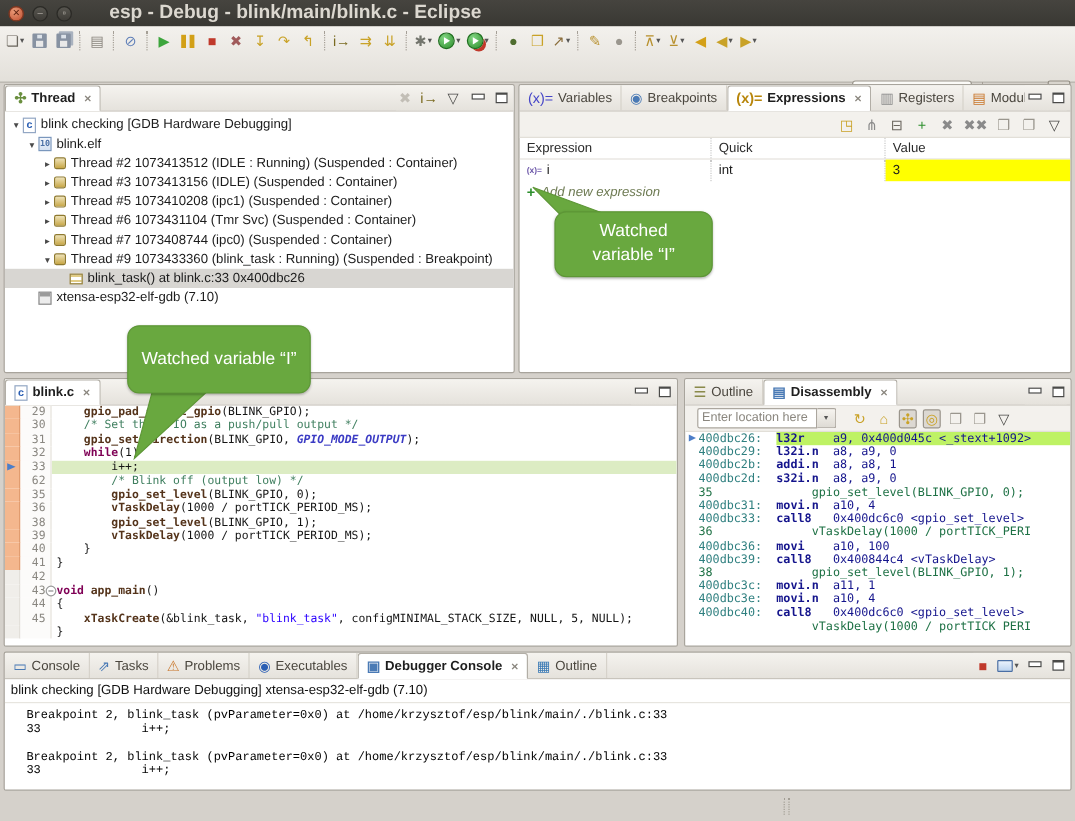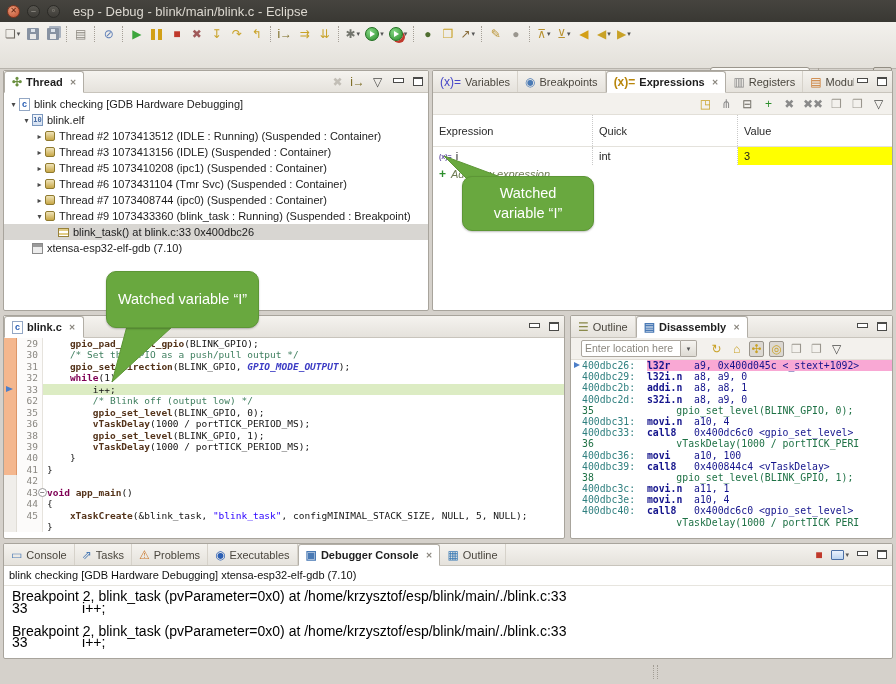--- a/index.html
+++ b/index.html
@@ -5,21 +5,21 @@
   *{margin:0;padding:0;box-sizing:border-box}
   html,body{width:896px;height:684px;overflow:hidden}
   body{font-family:"Liberation Sans",sans-serif;background:#d5d1cb;position:relative;font-size:11px;color:#1c1c1c}
   .window{position:absolute;inset:0}
   
   .titlebar{position:absolute;left:0;top:0;width:896px;height:22px;background:linear-gradient(#46443f,#393833);display:flex;align-items:center;padding-left:7px;gap:7px}
   .winbtn{width:13px;height:13px;border-radius:50%;flex:none;display:inline-flex;align-items:center;justify-content:center;font-size:8px;line-height:8px}
   .winbtn.close{background:radial-gradient(circle at 35% 30%,#ea9a77,#bf4f31);border:1px solid #7e структур?}
   .winbtn.close{border:1px solid #82361f;color:#5a1f0e}
   .winbtn.minmax{background:linear-gradient(#585650,#3e3c37);border:1px solid #2b2a26;color:#b6b2aa}
-  .title{color:#dcd8d0;font-size:13px;font-weight:normal;margin-left:6px;white-space:nowrap}
+  .title{color:#dcd8d0;font-size:16px;font-weight:bold;margin-left:24px;white-space:nowrap}
   
   .toolbar{position:absolute;left:0;top:22px;width:896px;height:47px;background:linear-gradient(#f3f1ed,#e3e0da);border-bottom:1px solid #b7b3ac}
   .tbrow{display:flex;align-items:center;height:24px;padding:1px 3px;gap:1px}
   .tbi{height:20px;min-width:19px;display:inline-flex;align-items:center;justify-content:center;padding:0 2px;border-radius:2px}
   .gl{display:inline-block;font-size:12px;line-height:14px}
   .dd{font-size:7px;color:#555;margin-left:1px}
   .tsep{width:0;height:16px;border-left:1px dotted #a59f96;margin:0 3px}
   .quick-access{position:absolute;top:45px;right:86px;height:19px;padding:2px 13px;background:#fbfaf7;border:1px solid #9b968d;border-radius:3px;color:#5d594f;font-size:12px;line-height:13px}
   .persp{position:absolute;top:45px;right:4px;display:flex;align-items:center;gap:4px}
   .persp .tbi.pressed{border:1px solid #938e84;background:#d9d5ce}
@@ -52,21 +52,21 @@
   .k-frame{width:11px;height:9px;border:1px solid #98823a;background:repeating-linear-gradient(180deg,#e2cd86 0 2px,#fff 2px 4px)}
   .k-gdb{width:11px;height:11px;border:1px solid #8a8a8a;background:#ececec;box-shadow:inset 0 3px 0 #9a9a9a}
   
   .tree{padding-top:3px;font-size:11px}
   .trow{height:16px;display:flex;align-items:center;white-space:nowrap;overflow:hidden;padding-right:4px}
   .trow.selected{background:#d8d6d2}
   .expander{width:11px;font-size:8px;color:#4a4a4a;text-align:center;flex:none}
   .ticon{margin-right:4px;flex:none}
   
   .vtoolbar{height:22px;display:flex;justify-content:flex-end;align-items:center;gap:6px;padding-right:6px;background:#f3f1ed;border-bottom:1px solid #e2dfd8}
-  .grid-header{display:flex;height:32px;align-items:center;border-bottom:1px solid #e4e2dc;font-size:11px;color:#2a2a2a}
+  .grid-header{display:flex;height:18px;align-items:center;border-bottom:1px solid #e4e2dc;font-size:11px;color:#2a2a2a}
   .cell{height:100%;display:flex;align-items:center;padding-left:6px;border-right:1px dotted #c9c9c9;overflow:hidden}
   .c-exp{width:160px}.c-typ{width:145px}.c-val{flex:1;border-right:none}
   .expr-row{display:flex;height:18px;font-size:11px}
   .val-hl{background:#ffff00}
   .xicon{font:bold 7px/9px "Liberation Sans",sans-serif;color:#6b56a8;margin-right:4px}
   .addrow{display:flex;align-items:center;height:18px;padding-left:6px}
   .plus{color:#2d8f2d;font-weight:bold;font-size:12px;margin-right:5px}
   .additalic{font-style:italic;color:#6d7a52}
   
   .ed-body{height:201px;overflow:hidden;font-family:"DejaVu Sans Mono",monospace;font-size:9.5px}
@@ -83,25 +83,25 @@
   
   .loc-wrap{display:flex;align-items:center;margin-left:10px}
   .loc-input{width:100px;height:17px;border:1px solid #aba69e;background:#fff;color:#8b877f;font-size:10.5px;padding:1px 3px;white-space:nowrap;overflow:hidden;border-radius:2px 0 0 2px}
   .loc-btn{width:16px;height:17px;border:1px solid #aba69e;border-left:none;background:linear-gradient(#f6f4f0,#dedbd4);font-size:6px;color:#555;display:flex;align-items:center;justify-content:center;border-radius:0 2px 2px 0}
   .dis-body{height:179px;overflow:hidden;font-family:"DejaVu Sans Mono",monospace;font-size:9.8px;padding-left:2px}
   .dis-line{display:flex;height:11.2px;line-height:11.2px;white-space:pre}
   .dmk{width:9px;flex:none;position:relative}
   .dmk.on::after{content:"";position:absolute;left:1px;top:2px;border-left:6px solid #4d7ec8;border-top:3px solid transparent;border-bottom:3px solid transparent}
   .d-addr{color:#2e7f7f}
   .d-ins{color:#14148c}.d-ins b{font-weight:bold}
-  .d-hl{background:#f9a8d4;flex:1}
+  .d-hl{background:#bef264;flex:1}
   .d-src{color:#1e7145}
   
   .con-head{font-size:11px;color:#111;padding:3px 5px 4px;border-bottom:1px solid #e7e5df;font-family:"Liberation Sans",sans-serif}
-  .con-lines{font-family:Liberation Sans, sans-serif;font-size:14px;line-height:11.6px;padding:5px 8px;white-space:pre;color:#000}
+  .con-lines{font-family:Liberation Mono, monospace;font-size:10px;line-height:11.6px;padding:5px 18px;white-space:pre;color:#000}
   
   .overlay-svg{position:absolute;left:0;top:0;width:896px;height:684px;z-index:49;pointer-events:none}
   .bubble{position:absolute;z-index:50;background:#69a83f;border:1px solid #5d9636;border-radius:10px;color:#fff;display:flex;align-items:center;justify-content:center;text-align:center;font-size:14.5px;line-height:1.35;padding:4px 10px;box-shadow:0 1px 2px rgba(0,0,0,.25)}
   
   .statusbar{position:absolute;left:0;top:661px;width:896px;height:23px;background:#d5d1cb}
   .sb-handle{position:absolute;left:653px;top:4px;width:5px;height:14px;border-left:1px dotted #a29d94;border-right:1px dotted #a29d94}
 </style>
 </head>
 <body>
 

